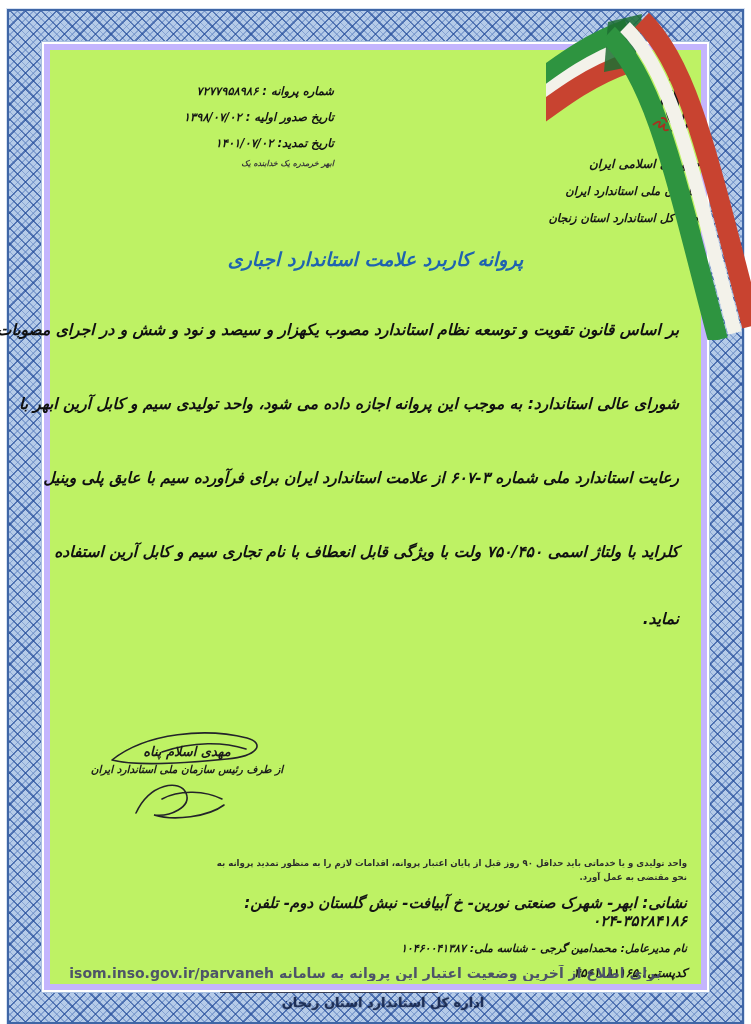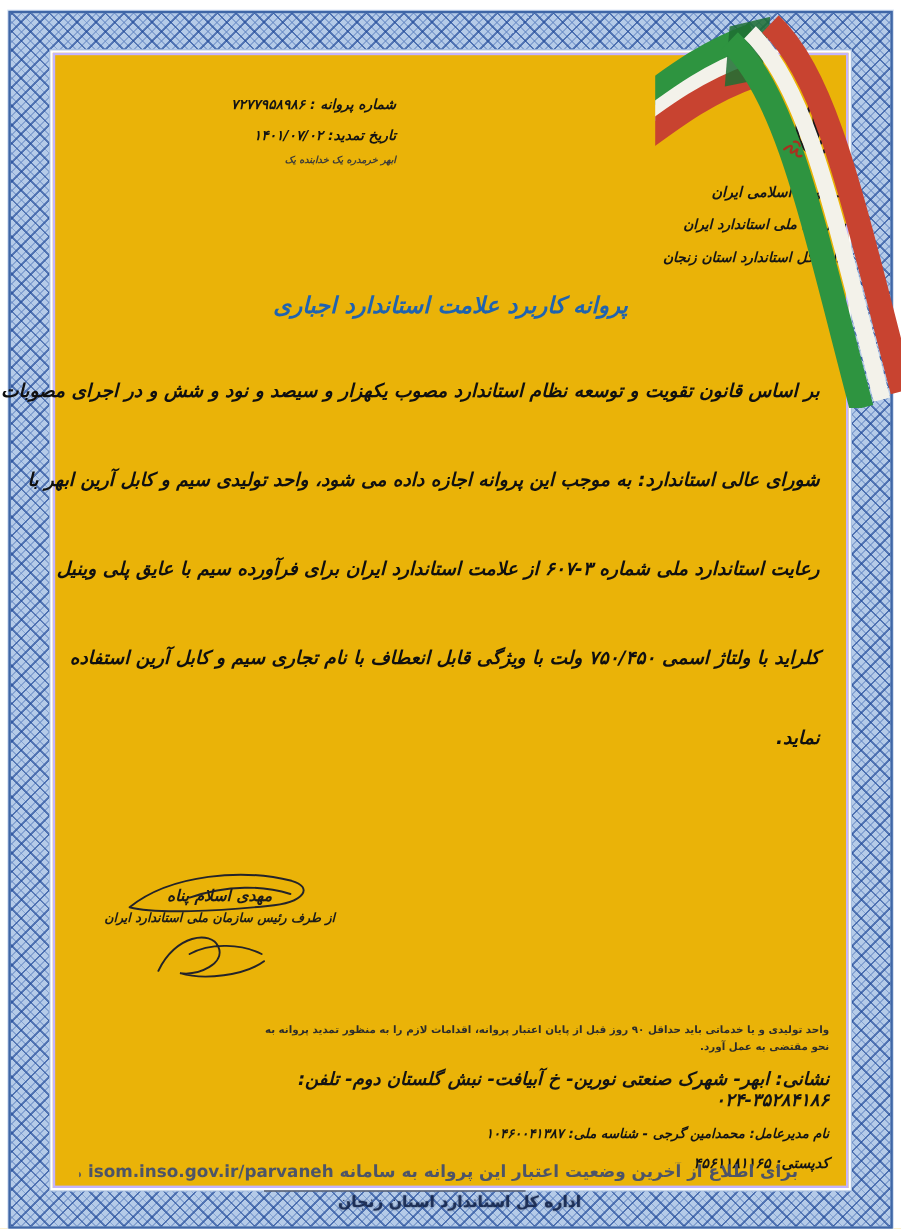--- a/index.html
+++ b/index.html
@@ -16,22 +16,22 @@
       repeating-linear-gradient(45deg,  rgba(34,74,152,.55) 0 1.6px, transparent 1.6px 11px),
       repeating-linear-gradient(-45deg, rgba(34,74,152,.55) 0 1.6px, transparent 1.6px 11px),
       repeating-linear-gradient(45deg,  rgba(90,126,190,.5) 0 1.1px, transparent 1.1px 5.5px),
       repeating-linear-gradient(-45deg, rgba(90,126,190,.5) 0 1.1px, transparent 1.1px 5.5px);
     border:2px solid #3f66a6;
     box-shadow:0 0 0 1px #d7e2f2;
   }
   
   .panel{
     position:absolute;left:44px;right:44px;top:44px;bottom:34px;
-    background:#eab308;
-    border:2px solid #c4b5fd;
+    background:#bef264;
+    border:6px solid #c4b5fd;
     box-shadow:0 0 0 2px #ffffff, 0 0 0 3px #a9c0e0;
   }
   .rtl{direction:rtl;}
   
   .license{
     position:absolute;top:28px;left:46px;width:238px;
     direction:rtl;text-align:right;color:#141414;
   }
   .license .row{font-size:11.5px;font-weight:bold;line-height:26px;font-style:italic;}
   .license .row .val{letter-spacing:.5px;}
@@ -85,20 +85,24 @@
 <body>
 
 <div class="frame"></div>
 
 <div class="panel">
 
   <div class="license">
     <div class="row">
       <span>شماره پروانه :</span>
       <span class="val">۷۲۷۷۹۵۸۹۸۶</span>
+    </div>
+    <div class="row">
+      <span>تاریخ صدور اولیه :</span>
+      <span class="val">۱۳۹۸/۰۷/۰۲</span>
     </div>
     <div class="row">
       <span>تاریخ تمدید:</span>
       <span class="val">۱۴۰۱/۰۷/۰۲</span>
     </div>
     <div class="note">ابهر خرمدره یک خدابنده یک</div>
   </div>
 
   <div class="header">
     <span class="emblem">

